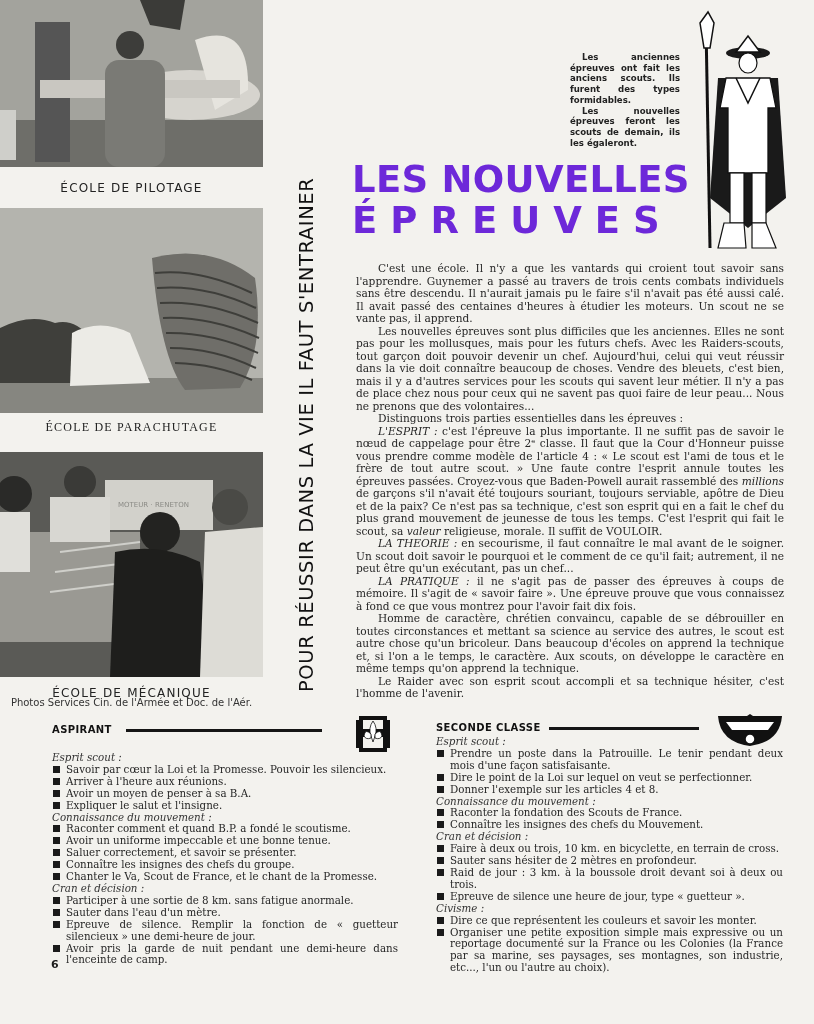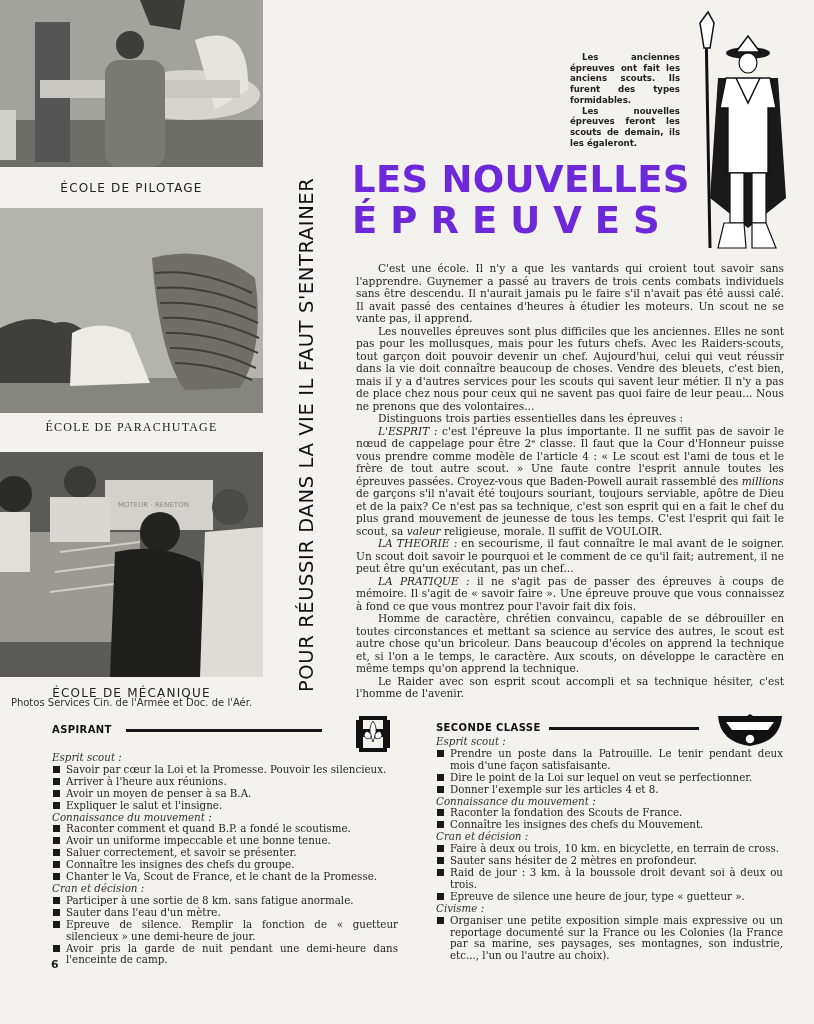--- a/index.html
+++ b/index.html
@@ -196,20 +196,21 @@
       <div class="req-item"><span class="bullet"></span><span>Donner l'exemple sur les articles 4 et 8.</span></div>
       <div class="req-section">Connaissance du mouvement :</div>
       <div class="req-item"><span class="bullet"></span><span>Raconter la fondation des Scouts de France.</span></div>
       <div class="req-item"><span class="bullet"></span><span>Connaître les insignes des chefs du Mouvement.</span></div>
       <div class="req-section">Cran et décision :</div>
       <div class="req-item"><span class="bullet"></span><span>Faire à deux ou trois, 10 km. en bicyclette, en terrain de cross.</span></div>
       <div class="req-item"><span class="bullet"></span><span>Sauter sans hésiter de 2 mètres en profondeur.</span></div>
       <div class="req-item"><span class="bullet"></span><span>Raid de jour : 3 km. à la boussole droit devant soi à deux ou trois.</span></div>
       <div class="req-item"><span class="bullet"></span><span>Epreuve de silence une heure de jour, type « guetteur ».</span></div>
       <div class="req-section">Civisme :</div>
+      <div class="req-item"><span class="bullet"></span><span>Dire ce que représentent les couleurs et savoir les monter.</span></div>
       <div class="req-item"><span class="bullet"></span><span>Organiser une petite exposition simple mais expressive ou un reportage documenté sur la France ou les Colonies (la France par sa marine, ses paysages, ses montagnes, son industrie, etc..., l'un ou l'autre au choix).</span></div>
     </div>
 </div>
 <div class="badge" style="left:716px;top:712px;width:68px;height:36px;">
   <svg width="68" height="36">
     <path d="M2 4 L66 4 Q64 30 34 34 Q4 30 2 4 Z" fill="#111"></path>
     <path d="M10 10 L58 10 L52 18 L16 18 Z" fill="#fff"></path>
     <path d="M22 10 L34 2 L46 10 Z" fill="#111"></path>
     <circle cx="34" cy="27" r="5" fill="#fff" stroke="#111" stroke-width="1.5"></circle>
   </svg>

